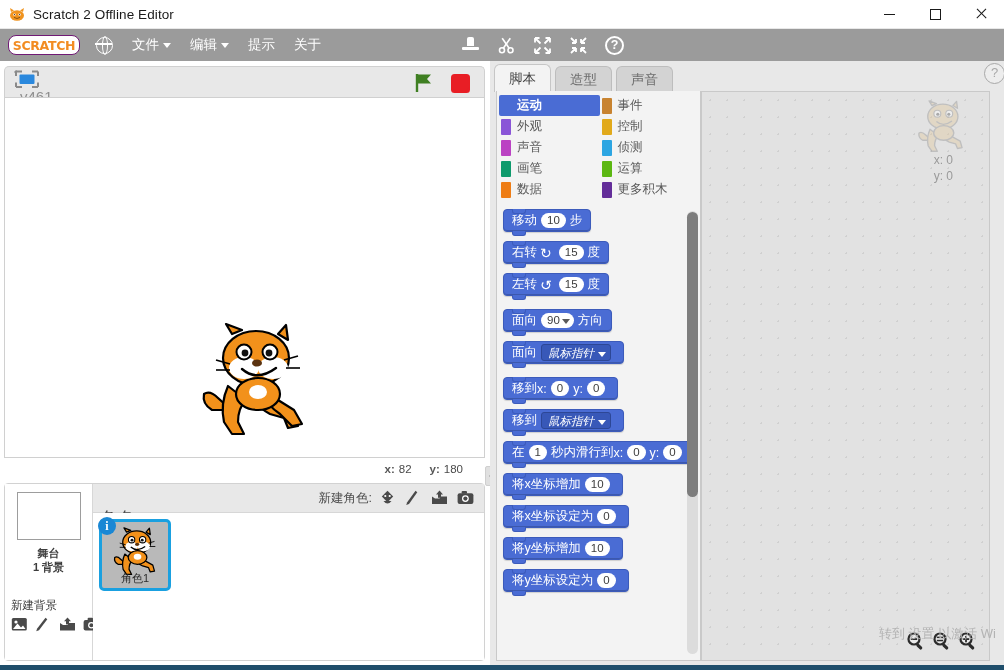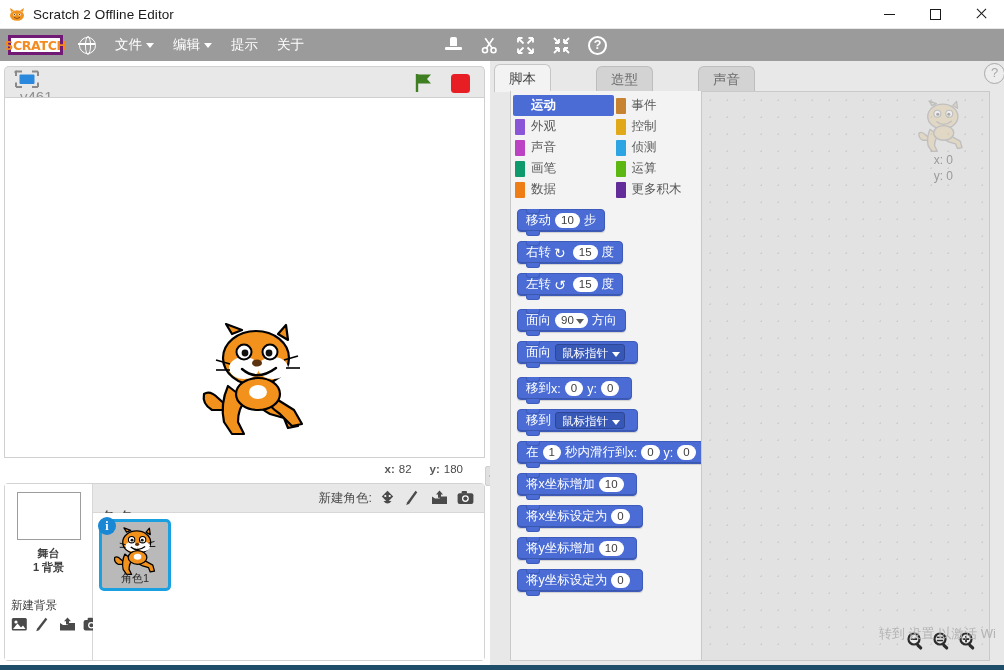--- a/index.html
+++ b/index.html
@@ -32,27 +32,27 @@
   }
   .glyph-close::before { transform: rotate(45deg); }
   .glyph-close::after  { transform: rotate(-45deg); }
 
   
   .menubar {
     position: absolute; left: 0; top: 29px; width: 1004px; height: 32px;
     background: #9b9b9b; display: flex; align-items: center;
   }
   .logo {
-    margin-left: 8px; width: 55px; height: 20px;
-    background: #ffffff; border-radius: 0;
+    margin-left: 8px; width: 72px; height: 20px;
+    background: #ffffff; border-radius: 8px;
     display: flex; align-items: center; justify-content: center;
     font-family: "DejaVu Sans", sans-serif;
     font-size: 12.5px; font-weight: bold; color: #f28c22;
     letter-spacing: -0.3px;
-    border: 3px solid #701a75;
+    border: 1px solid #701a75;
   }
   .globe-icon {
     margin-left: 16px; width: 17px; height: 17px; border-radius: 50%;
     border: 1.7px solid #fff; position: relative;
   }
   .globe-icon::before {
     content:''; position:absolute; left: 5.3px; top:-1.7px; width: 4px; height: 17px;
     border: 1.7px solid #fff; border-radius: 50%;
   }
   .globe-icon::after {
@@ -164,31 +164,31 @@
   .sprite-card .card-name {
     position:absolute; bottom: 2px; left:0; right:0; text-align:center;
     font-size: 11px; color:#2d2d2d;
   }
 
   
   .editor {
     position:absolute; left: 490px; top: 0px; width: 514px; height: 604px;
     background: #e8e8e8;
   }
-  .tabbar { position:absolute; left: 0; top: 3px; height: 28px; display:flex; align-items:flex-end;gap:41px; }
+  .tabbar { position:absolute; left: 0; top: 3px; height: 28px; display:flex; align-items:flex-end; }
   .tab {
     height: 26px; padding: 0 14px; margin-left: 4px;
     background: #d3d3d3; border: 1px solid #bdbdbd; border-bottom:none;
     border-radius: 6px 6px 0 0; font-size: 13.5px; color: #6e6e6e;
     display:flex; align-items:center;
   }
   .tab.active { background: #f3f3f3; color: #3d3d3d; height: 28px; border-color:#c6c6c6; }
 
   .palette-panel {
-    position:absolute; left: 20px; top: 30px; width: 205px; height: 570px;
+    position:absolute; left: 6px; top: 30px; width: 205px; height: 570px;
     background: #f3f3f3; border: 1px solid #c9c9c9; border-top: none;
   }
   .cat-grid {
     position:absolute; left: 0; top: 2px; width: 205px; height: 110px;
     display:grid; grid-template-columns: 1fr 1fr; grid-auto-rows: 21px;
     padding: 2px 2px 0 2px;
   }
   .cat {
     display:flex; align-items:center; font-size: 12.5px; color:#5a5a5a; padding-left:2px;
   }
@@ -224,20 +224,21 @@
     font-size: 11.5px; height:15px; line-height:15px; display:inline-block; position:relative;
   }
   .drop-slot .dcaret {
     position:absolute; right: 4px; top: 6px; width:0;height:0;
     border-left:4px solid transparent;border-right:4px solid transparent;border-top:5px solid #5a5a5a;
   }
   .field-slot {
     background: #3858b8; color:#fff; border-radius: 3px; padding: 0 16px 4px 6px; margin: 0 4px;
     font-size: 11.5px; height:17px; line-height:17px; display:inline-block; position:relative;
     border: 1px solid #2d4796;
+    font-style: italic;
   }
   .field-slot .dcaret {
     position:absolute; right: 4px; top: 7px; width:0;height:0;
     border-left:4px solid transparent;border-right:4px solid transparent;border-top:5px solid #fff;
   }
   .rot-icon { font-size: 14px; margin: 0 3px; }
 
   .pal-scrollbar {
     position:absolute; right: 2px; top: 120px; width: 11px; bottom: 6px;
     background: #dcdcdc; border-radius: 6px;

